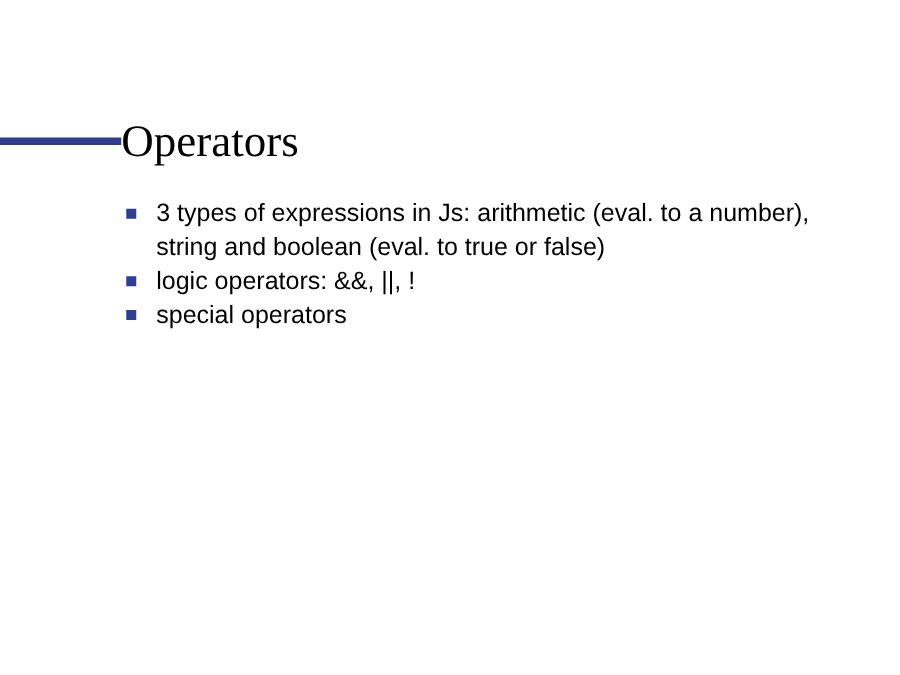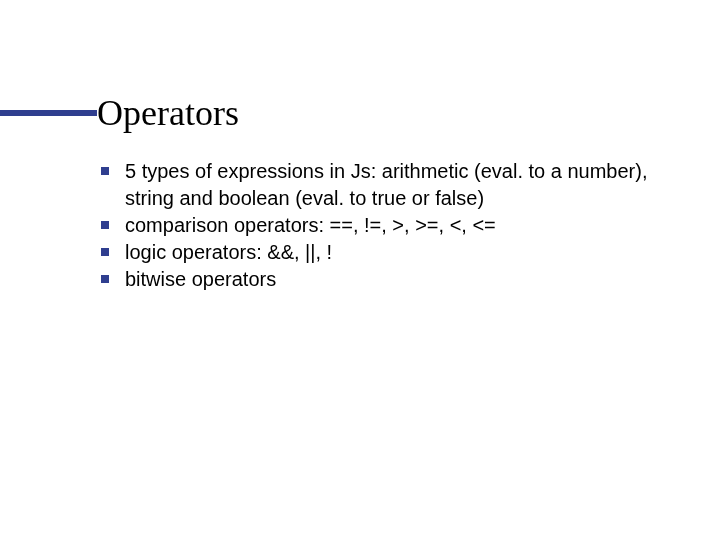--- a/index.html
+++ b/index.html
@@ -74,20 +74,19 @@
 
 <div class="slide">
 
   <div class="title-row">
     <div class="title-bar"></div>
     <div class="title-text">Operators</div>
   </div>
 
   <div class="content">
     <ul class="bullets">
-      <li>5 types of expressions in Js: arithmetic (eval. to a number), string and boolean (eval. to true or false)</li>
-      <li>comparison operators: ==, !=, &gt;, &gt;=, &lt;, &lt;=</li>
+      <li>3 types of expressions in Js: arithmetic (eval. to a number), string and boolean (eval. to true or false)</li>
       <li>logic operators: &amp;&amp;, ||, !</li>
-      <li>bitwise operators</li>
+      <li>special operators</li>
     </ul>
   </div>
 
 </div>
 
 </body></html>

